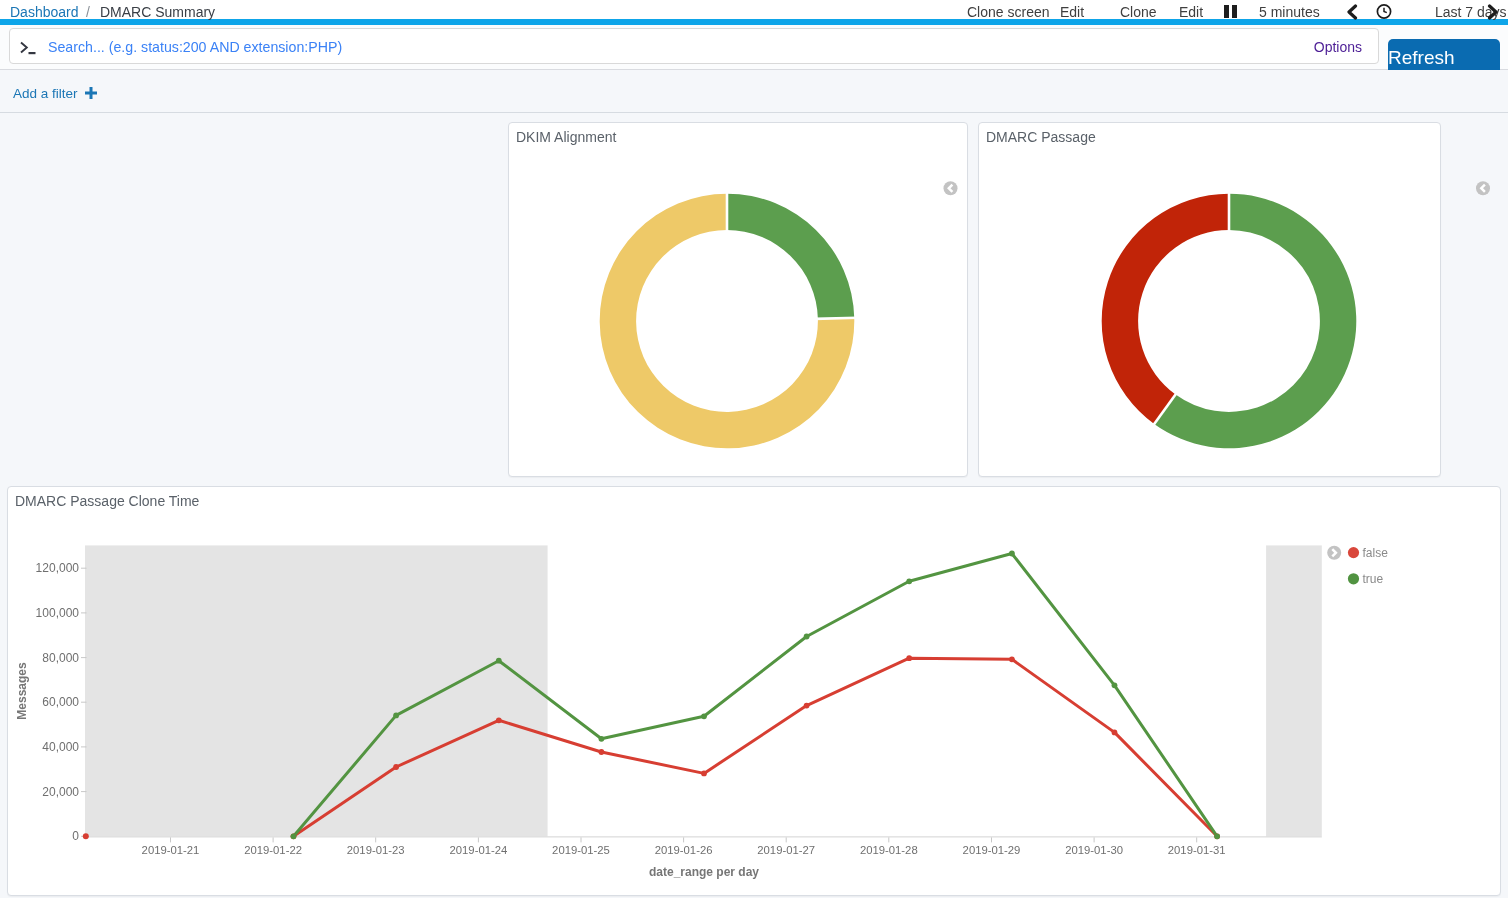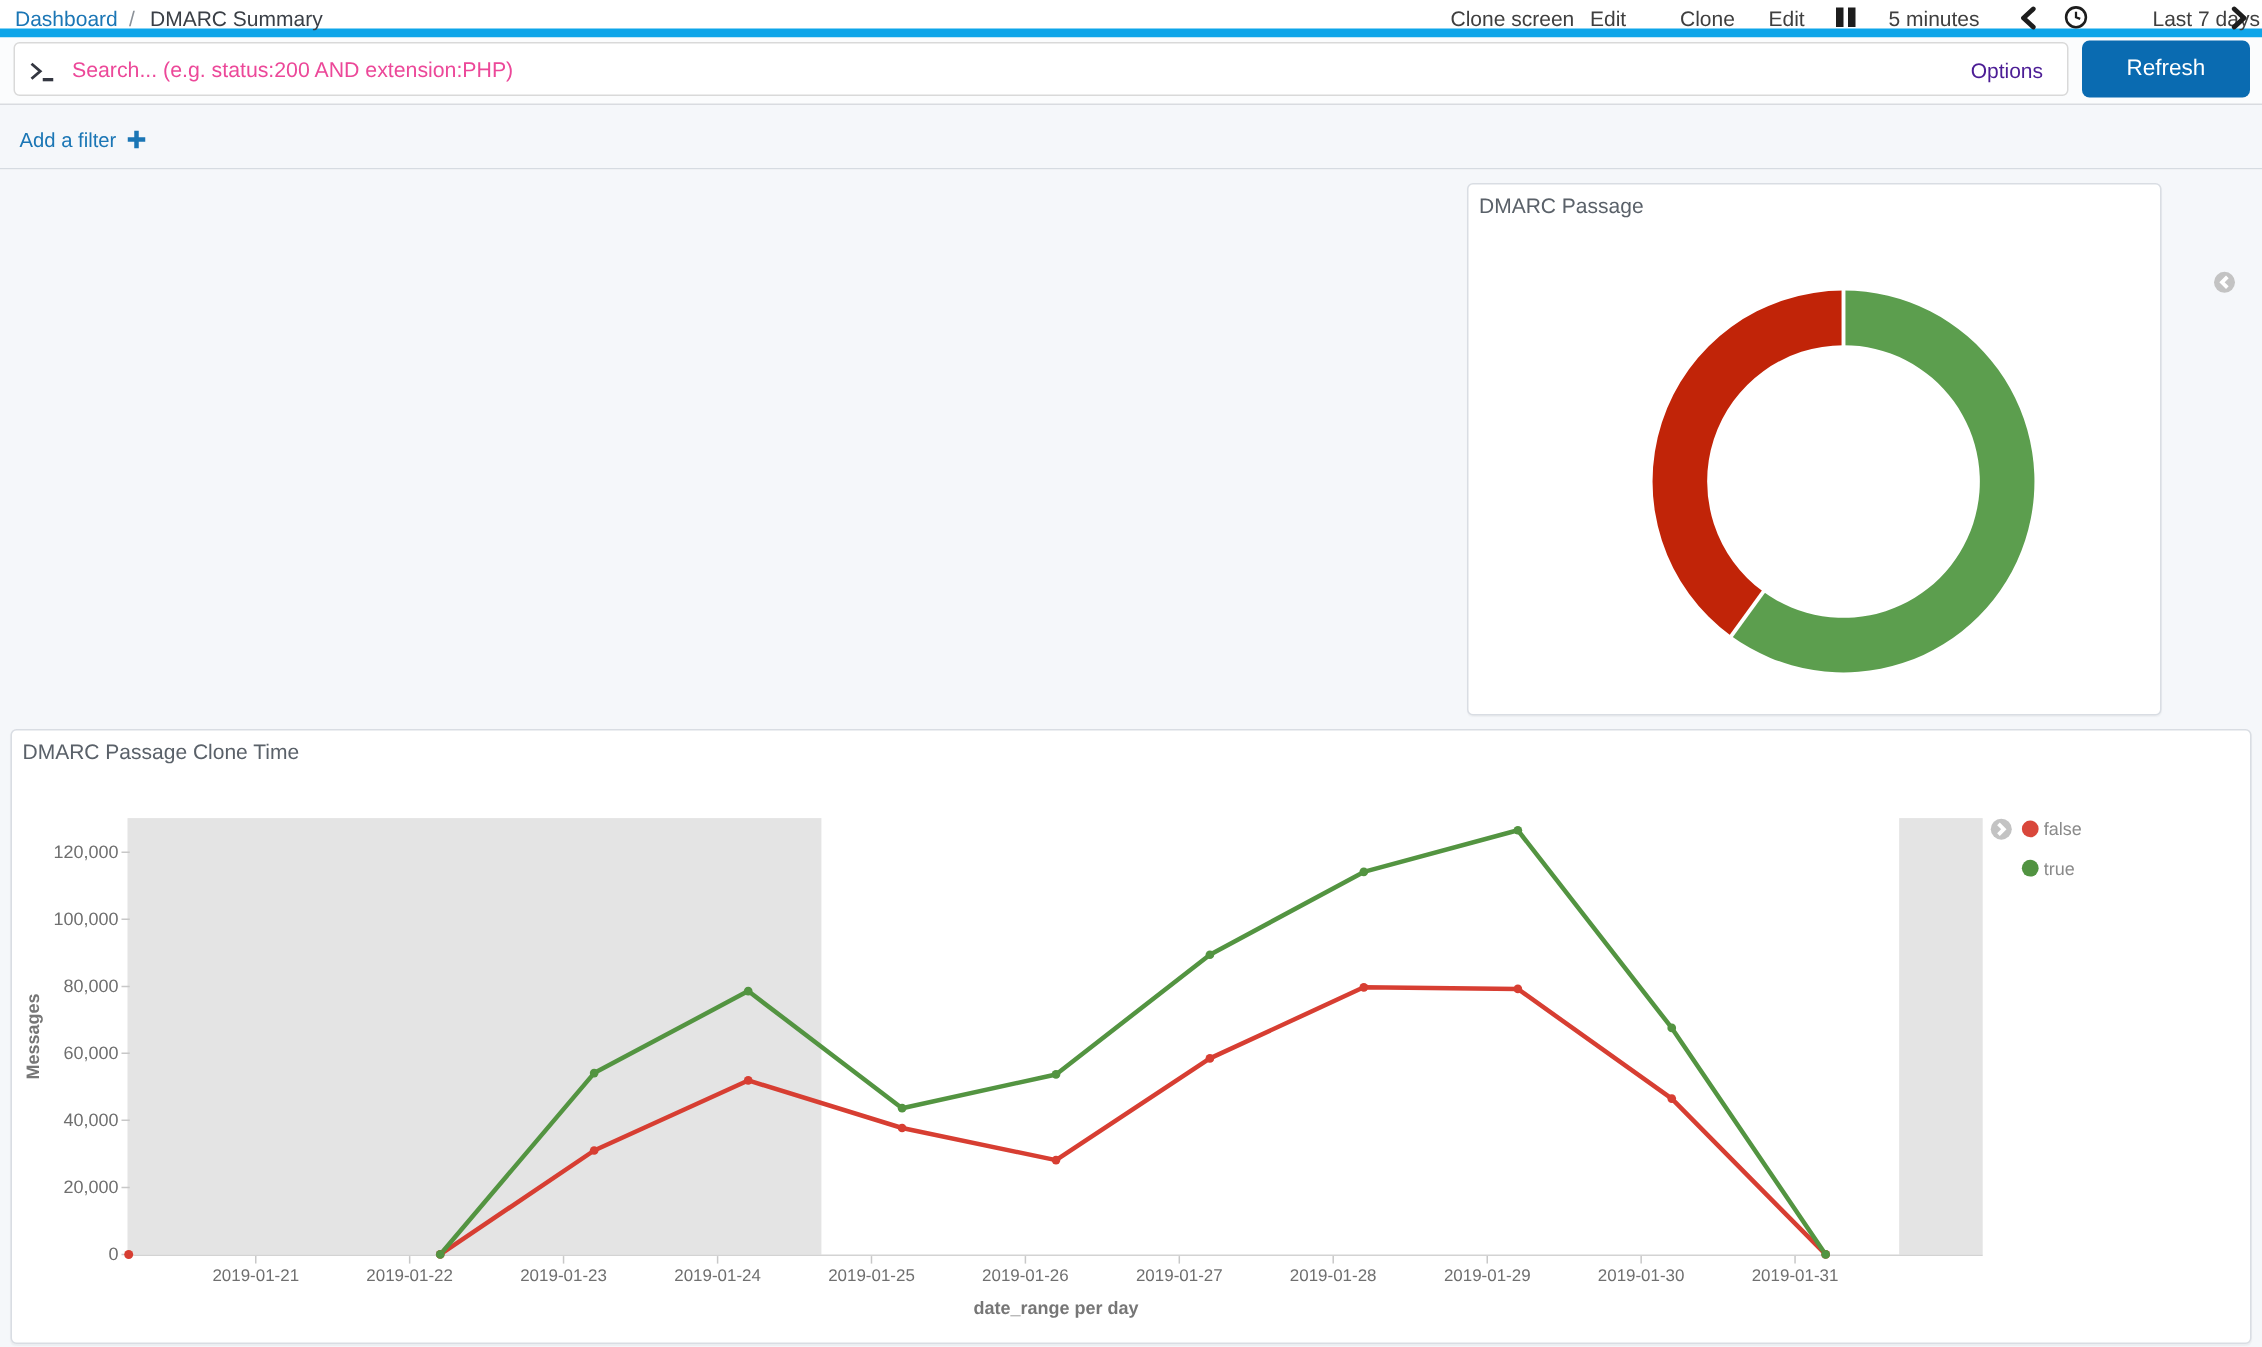--- a/index.html
+++ b/index.html
@@ -5,24 +5,24 @@
 html,body { width:1508px; height:898px; overflow:hidden;
   font-family:"Liberation Sans", sans-serif; background:#fff; }
 #topnav { position:absolute; left:0; top:0; width:1508px; height:25px; background:#fff;
   border-bottom:6px solid #0ea5e9; }
 .crumb { position:absolute; top:4px; font-size:14px; color:#3a3f46; }
 .navitem { position:absolute; top:4px; font-size:14px; color:#3f3f3f; }
 #queryrow { position:absolute; left:0; top:25px; width:1508px; height:45px; background:#fbfcfd;
   border-bottom:1px solid #d9dbe0; }
 #searchbox { position:absolute; left:9px; top:3px; width:1370px; height:36px; background:#fff;
   border:1px solid #d9d9d9; border-radius:4px; }
-#placeholder { position:absolute; left:38px; top:10px; font-size:14.2px; color:#ec4899; }
+#placeholder { position:absolute; left:38px; top:10px; font-size:14.2px; color:#3b82f6; }
 #options { position:absolute; right:16px; top:10px; font-size:14px; color:#4c1d95;margin-left:39px; }
-#refresh { position:absolute; left:1388px; top:2px; width:112px; height:38px; background:#0a6bb1;
-  border-radius:5px; color:#fff; font-size:15px; text-align:center; line-height:38px; }
+#refresh { position:absolute; left:1388px; top:14px; width:112px; height:38px; background:#0a6bb1;
+  border-radius:5px; color:#fff; font-size:19px; line-height:38px; }
 #filterrow { position:absolute; left:0; top:70px; width:1508px; height:43px; background:#f5f7fa;
   border-bottom:1px solid #d6dbe1; }
 #addfilter { position:absolute; left:13px; top:16px; font-size:13.5px; color:#1b76b5; }
 #dash { position:absolute; left:0; top:113px; width:1508px; height:785px; background:#f5f7fa; }
 .panel { position:absolute; background:#fff; border:1px solid #d9dde3; border-radius:4px;
   box-shadow:0 1px 1px rgba(0,0,0,0.04); }
 .ptitle { position:absolute; left:7px; top:6px; font-size:14px; color:#5a6169; }
 </style></head>
 <body>
 <div id="topnav">
@@ -61,20 +61,33 @@
   </div>
   <div id="refresh">Refresh</div>
 </div>
 <div id="filterrow">
     <span id="addfilter">Add a filter <svg width="12" height="12" style="vertical-align:-1px;margin-left:4px">
         <rect x="4.5" y="0" width="3" height="12" fill="#1b76b5"></rect>
         <rect x="0" y="4.5" width="12" height="3" fill="#1b76b5"></rect>
       </svg></span>
   </div>
 <div id="dash">
+  <div class="panel" style="left:508px;top:9px;width:460px;height:355px">
+    <span class="ptitle">DKIM Alignment</span>
+      <svg width="460" height="355" style="position:absolute;left:0;top:0">
+        <path d="M218.00,70.70 A127.30,127.30 0 0 1 345.26,194.89 L308.87,195.78 A90.90,90.90 0 0 0 218.00,107.10 Z" fill="#5c9e4e"></path>
+        <path d="M345.26,194.89 A127.30,127.30 0 1 1 218.00,70.70 L218.00,107.10 A90.90,90.90 0 1 0 308.87,195.78 Z" fill="#eec968"></path>
+        <line x1="218.00" y1="110.10" x2="218.00" y2="67.70" stroke="#fff" stroke-width="2.6"></line>
+        <line x1="305.87" y1="195.85" x2="348.26" y2="194.82" stroke="#fff" stroke-width="2.6"></line>
+      </svg>
+      <svg width="460" height="355" style="position:absolute;left:0;top:0">
+        <circle cx="441.5" cy="65.3" r="7" fill="#c3c3c3"></circle>
+        <path d="M443.4,61.699999999999996 L439.8,65.3 L443.4,68.89999999999999" fill="none" stroke="#fff" stroke-width="2.5" stroke-linecap="butt" stroke-linejoin="miter"></path>
+      </svg>
+  </div>
   <div class="panel" style="left:978px;top:9px;width:463px;height:355px">
     <span class="ptitle">DMARC Passage</span>
       <svg width="523" height="355" style="position:absolute;left:0;top:0">
         <path d="M250.00,70.70 A127.30,127.30 0 1 1 175.17,300.99 L196.57,271.54 A90.90,90.90 0 1 0 250.00,107.10 Z" fill="#5c9e4e"></path>
         <path d="M175.17,300.99 A127.30,127.30 0 0 1 250.00,70.70 L250.00,107.10 A90.90,90.90 0 0 0 196.57,271.54 Z" fill="#c12408"></path>
         <line x1="250.00" y1="110.10" x2="250.00" y2="67.70" stroke="#fff" stroke-width="2.6"></line>
         <line x1="198.33" y1="269.11" x2="173.41" y2="303.41" stroke="#fff" stroke-width="2.6"></line>
       </svg>
       <svg width="523" height="355" style="position:absolute;left:0;top:0">
         <circle cx="504" cy="65.2" r="7" fill="#c3c3c3"></circle>

